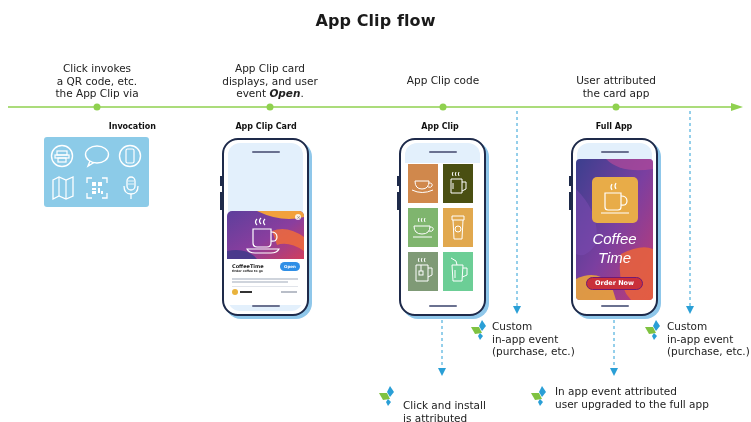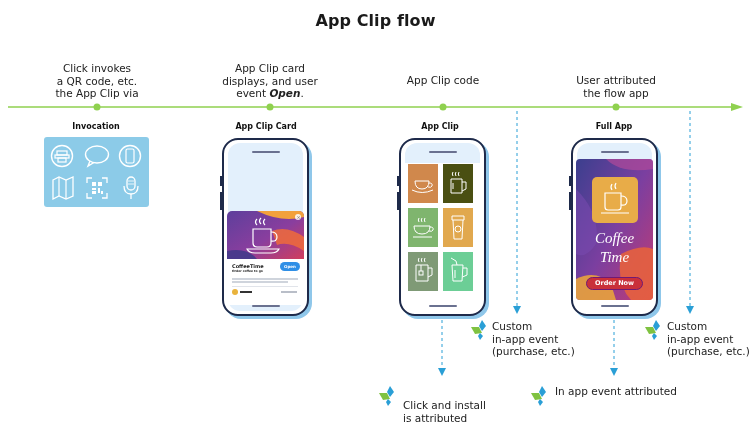--- a/index.html
+++ b/index.html
@@ -45,21 +45,21 @@
 <div class="step-label" style="left:195px; top:62px;">
   <div>App Clip card</div>
   <div>displays, and user</div>
   <div><span>event </span><em>Open</em><span>.</span></div>
 </div>
 <div class="step-label" style="left:368px; top:74px;">
   <div>App Clip code</div>
 </div>
 <div class="step-label" style="left:541px; top:74px;">
   <div>User attributed</div>
-  <div>the flow app</div>
+  <div>the card app</div>
 </div>
 
 <svg class="timeline" width="751" height="422">
   <line x1="8" y1="107" x2="735" y2="107" stroke="#8fd14f" stroke-width="1.5"></line>
   <polygon points="731,103 743,107 731,111" fill="#8fd14f"></polygon>
   <circle cx="97" cy="107" r="3.5" fill="#8fd14f"></circle>
   <circle cx="270" cy="107" r="3.5" fill="#8fd14f"></circle>
   <circle cx="443" cy="107" r="3.5" fill="#8fd14f"></circle>
   <circle cx="616" cy="107" r="3.5" fill="#8fd14f"></circle>
 
@@ -67,21 +67,21 @@
   <polygon points="513,306 521,306 517,314" fill="#2a9fd6"></polygon>
   <line x1="690" y1="111" x2="690" y2="306" stroke="#2a9fd6" stroke-width="1" stroke-dasharray="3,3"></line>
   <polygon points="686,306 694,306 690,314" fill="#2a9fd6"></polygon>
 
   <line x1="442" y1="320" x2="442" y2="368" stroke="#2a9fd6" stroke-width="1" stroke-dasharray="3,3"></line>
   <polygon points="438,368 446,368 442,376" fill="#2a9fd6"></polygon>
   <line x1="614" y1="320" x2="614" y2="368" stroke="#2a9fd6" stroke-width="1" stroke-dasharray="3,3"></line>
   <polygon points="610,368 618,368 614,376" fill="#2a9fd6"></polygon>
 </svg>
 
-<div class="phase-title" style="left:36px; top:122px;">Invocation</div>
+<div class="phase-title" style="left:36px; top:122px;text-align:right;">Invocation</div>
 <div class="phase-title" style="left:206px; top:122px;">App Clip Card</div>
 <div class="phase-title" style="left:380px; top:122px;">App Clip</div>
 <div class="phase-title" style="left:554px; top:122px;">Full App</div>
 
 <div class="invocation-box">
   <svg style="left:6px; top:7px;" width="24" height="24" viewBox="0 0 24 24">
     <circle cx="12" cy="12" r="10.5" fill="none" stroke="#fff" stroke-width="1.4"></circle>
     <rect x="7" y="7" width="10" height="4" fill="none" stroke="#fff" stroke-width="1.2"></rect>
     <rect x="5" y="11" width="14" height="3" fill="none" stroke="#fff" stroke-width="1.2"></rect>
     <rect x="8" y="14" width="8" height="4" fill="none" stroke="#fff" stroke-width="1.2"></rect>
@@ -237,21 +237,21 @@
     <div style="position:absolute; left:16px; top:18px; width:46px; height:46px; background:#e8ac48; border-radius:5px;">
       <svg width="46" height="46" viewBox="0 0 46 46">
         <g fill="none" stroke="#fff" stroke-width="1.2">
           <path d="M20 7 q-2 3 0 6 M24 6 q-2 3 0 6"></path>
           <path d="M13 16 H29 V30 Q29 33 26 33 H16 Q13 33 13 30 Z"></path>
           <path d="M29 19 Q35 19 35 24 Q35 29 29 28"></path>
           <path d="M9 36 H37"></path>
         </g>
       </svg>
     </div>
-    <div style="position:absolute; left:0; width:77px; top:70px; text-align:center; color:#fff; font-family:Liberation Serif, serif; font-style:italic; font-size:15px; line-height:19px;">
+    <div style="position:absolute; left:0; width:77px; top:70px; text-align:center; color:#fff; font-family:Liberation Sans, sans-serif; font-style:italic; font-size:15px; line-height:19px;">
       <div>Coffee</div>
       <div>Time</div>
     </div>
     <div style="position:absolute; left:10px; top:118px; width:57px; height:13px; background:#c9303a; border:1px solid #701a75; border-radius:7px; color:#fff; font-size:6.5px; font-weight:bold; text-align:center; line-height:11px;">Order Now</div>
   </div>
   <div class="notch-bar" style="top:165px;"></div>
 </div>
 
 <svg class="logo" style="left:470px; top:319px;" viewBox="0 0 20 22">
   <path d="M1 8 L9 8 L12 14 L5 15 Z" fill="#7fc241"></path>
@@ -285,13 +285,14 @@
   <div>is attributed</div>
 </div>
 
 <svg class="logo" style="left:530px; top:385px;" viewBox="0 0 20 22">
   <path d="M1 8 L9 8 L12 14 L5 15 Z" fill="#7fc241"></path>
     <path d="M12 1 L16 7 L12 12 L9 7 Z" fill="#2a9fd6"></path>
     <path d="M10 14 L13 17 L10 21 L8 17 Z" fill="#2a9fd6"></path>
 </svg>
 <div class="note" style="left:555px; top:385px;">
   <div>In app event attributed</div>
+  <div>user upgraded to the full app</div>
 </div>
 
 </body></html>

